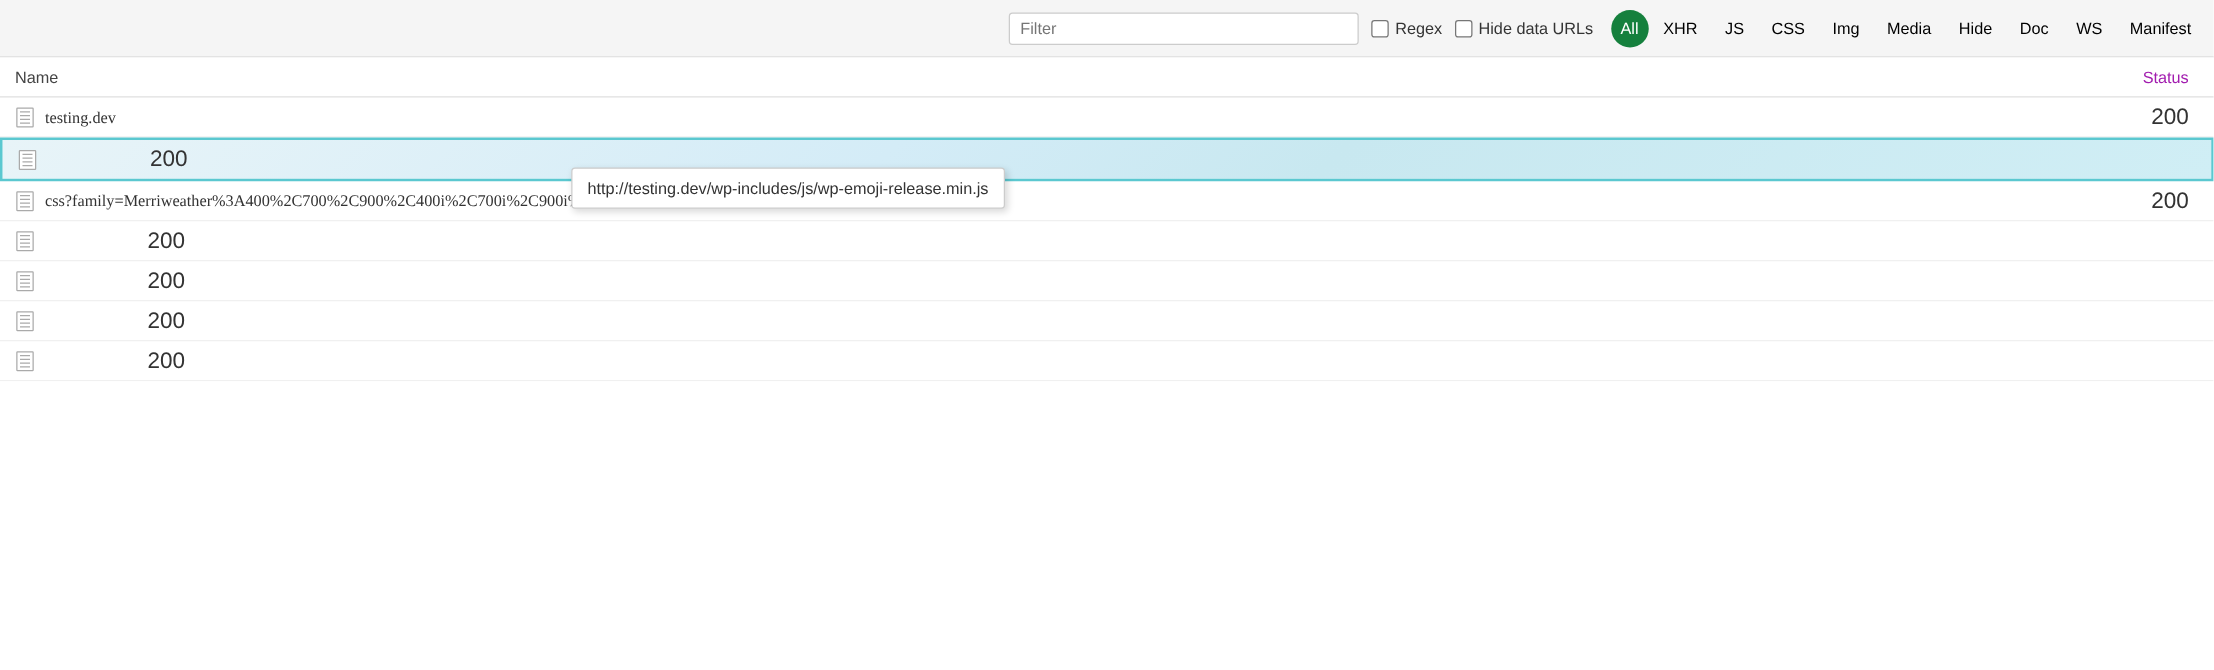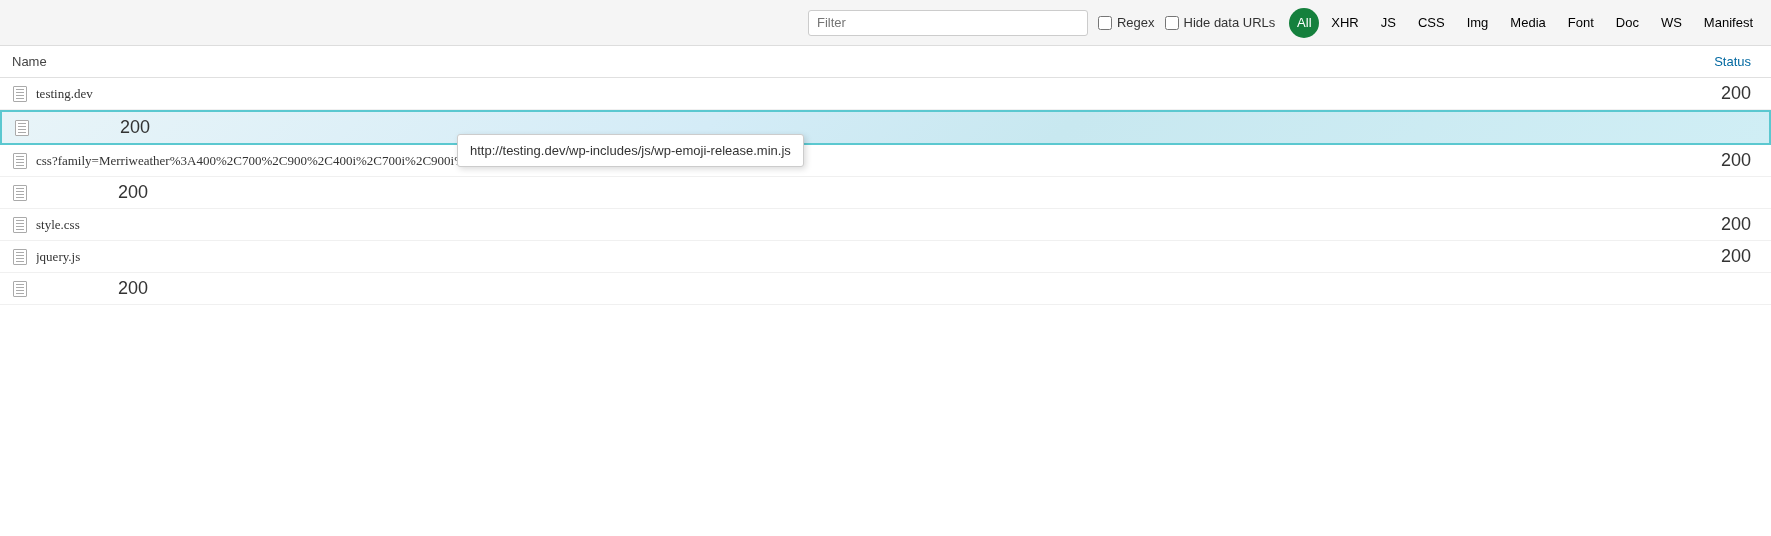--- a/index.html
+++ b/index.html
@@ -97,21 +97,21 @@
 
     .col-name {
       flex: 1;
       font-size: 13px;
       color: #444;
     }
 
     .col-status {
       width: 120px;
       font-size: 13px;
-      color: #0369a1;
+      color: #a21caf;
       text-align: right;
       padding-right: 8px;
     }
 
     
     .table-body {
       overflow-y: auto;
     }
 
     .table-row {
@@ -215,21 +215,21 @@
   </div>
 
   <div class="filter-buttons">
 
   <button class="filter-btn active">All</button>
       <button class="filter-btn">XHR</button>
       <button class="filter-btn">JS</button>
       <button class="filter-btn">CSS</button>
       <button class="filter-btn">Img</button>
       <button class="filter-btn">Media</button>
-      <button class="filter-btn">Font</button>
+      <button class="filter-btn">Hide</button>
       <button class="filter-btn">Doc</button>
       <button class="filter-btn">WS</button>
       <button class="filter-btn">Manifest</button>
     </div>
 </div>
 
 <div class="table-header">
   <div class="col-name">Name</div>
   <div class="col-status">Status</div>
 </div>
@@ -260,28 +260,26 @@
     <div class="table-row">
       <div class="row-icon">
         <div class="file-icon"></div>
       </div>
       <div class="row-status">200</div>
     </div>
     <div class="table-row">
       <div class="row-icon">
         <div class="file-icon"></div>
       </div>
-      <div class="row-name">style.css</div>
-      <div class="row-status">200</div>
-    </div>
-    <div class="table-row">
-      <div class="row-icon">
-        <div class="file-icon"></div>
-      </div>
-      <div class="row-name">jquery.js</div>
+      <div class="row-status">200</div>
+    </div>
+    <div class="table-row">
+      <div class="row-icon">
+        <div class="file-icon"></div>
+      </div>
       <div class="row-status">200</div>
     </div>
     <div class="table-row">
       <div class="row-icon">
         <div class="file-icon"></div>
       </div>
       <div class="row-status">200</div>
     </div>
   </div>
 

